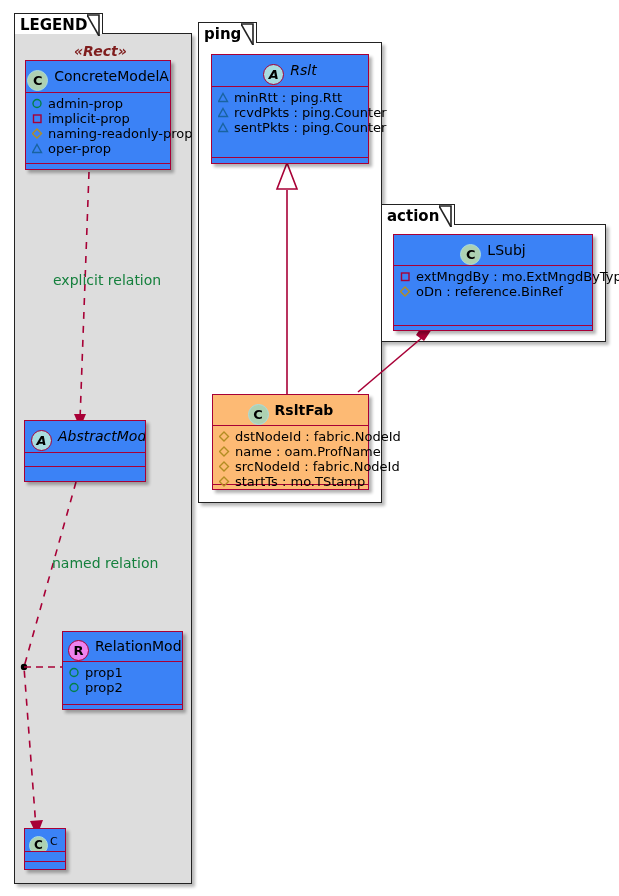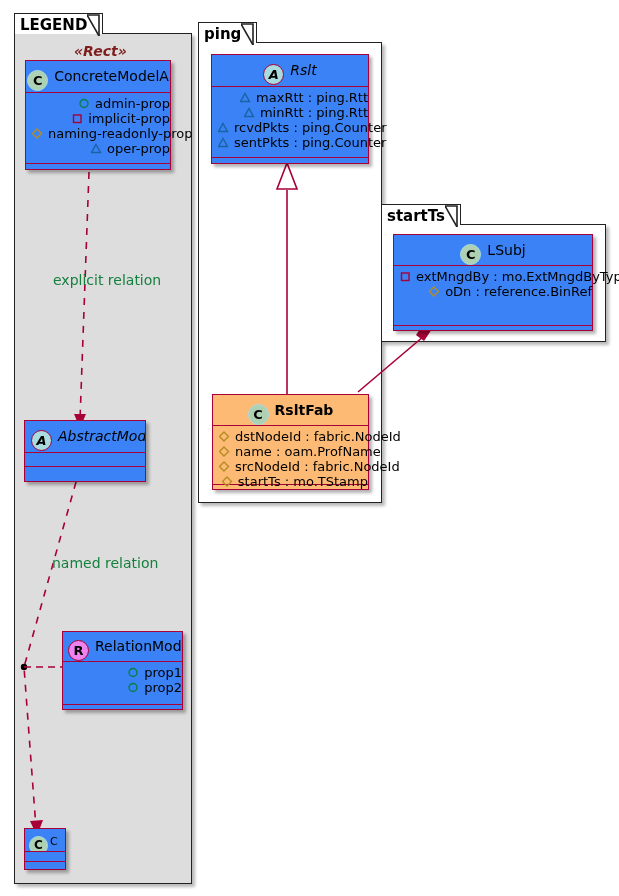--- a/index.html
+++ b/index.html
@@ -80,21 +80,20 @@
     color: #000000;
   }
   .badge-C { background: #ADD1B2; border: 1.5px solid #A9DCDF; }
   .badge-A { background: #A9DCDF; border: 1.5px solid #A80036; font-style: italic; }
   .badge-R { background: #EE82EE; border: 1.5px solid #A80036; }
   .italic { font-style: italic; }
 
   .cls-attrs {
     border-bottom: 1.5px solid #A80036;
     padding: 3px 0 4px 0;
-    text-align: right;
   }
   .attr {
     font-size: 13px;
     line-height: 15px;
     color: #000000;
     white-space: nowrap;
     padding-left: 6px;
     height: 15px;
   }
   .attr .ico {
@@ -243,25 +242,20 @@
 <div class="package" style="left:198px; top:42px; width:184px; height:461px; background:#FFFFFF;"></div>
 
 <div class="cls" style="left:211px; top:54px; width:158px; height:110px;">
   <div class="cls-title">
     <span class="badge badge-A">A</span><span class="italic">Rslt</span>
   </div>
   <div class="cls-attrs" style="height:63px;">
     <div class="attr">
       <span class="ico"><svg width="13" height="11">
             <polygon points="5,1.5 9.5,9.5 0.5,9.5" fill="none" stroke="#1963A0" stroke-width="1.4"></polygon>
-          </svg></span><span>maxRtt : ping.Rtt</span>
-    </div>
-    <div class="attr">
-      <span class="ico"><svg width="13" height="11">
-            <polygon points="5,1.5 9.5,9.5 0.5,9.5" fill="none" stroke="#1963A0" stroke-width="1.4"></polygon>
           </svg></span><span>minRtt : ping.Rtt</span>
     </div>
     <div class="attr">
       <span class="ico"><svg width="13" height="11">
             <polygon points="5,1.5 9.5,9.5 0.5,9.5" fill="none" stroke="#1963A0" stroke-width="1.4"></polygon>
           </svg></span><span>rcvdPkts : ping.Counter</span>
     </div>
     <div class="attr">
       <span class="ico"><svg width="13" height="11">
             <polygon points="5,1.5 9.5,9.5 0.5,9.5" fill="none" stroke="#1963A0" stroke-width="1.4"></polygon>
@@ -294,21 +288,21 @@
     <div class="attr">
       <span class="ico"><svg width="13" height="11">
             <polygon points="5,1 9.5,5.5 5,10 0.5,5.5" fill="none" stroke="#B38D22" stroke-width="1.4"></polygon>
           </svg></span><span>startTs : mo.TStamp</span>
     </div>
   </div>
   <div class="cls-ops" style="height:11px;"></div>
 </div>
 
 <div class="pkg-tab" style="left:381px; top:204px; height:21px;">
-  <span>startTs</span><span class="corner"><svg width="13" height="23">
+  <span>action</span><span class="corner"><svg width="13" height="23">
         <polyline points="0,2 12,2 12,23" fill="none" stroke="#222222" stroke-width="1.6"></polyline>
         <line x1="0" y1="2" x2="12" y2="23" stroke="#222222" stroke-width="1.6"></line>
       </svg></span>
 </div>
 <div class="package" style="left:381px; top:224px; width:225px; height:118px; background:#FFFFFF;"></div>
 
 <div class="cls" style="left:393px; top:234px; width:200px; height:97px;">
   <div class="cls-title" style="height:30px; line-height:30px;">
     <span class="badge badge-C">C</span><span>LSubj</span>
   </div>

